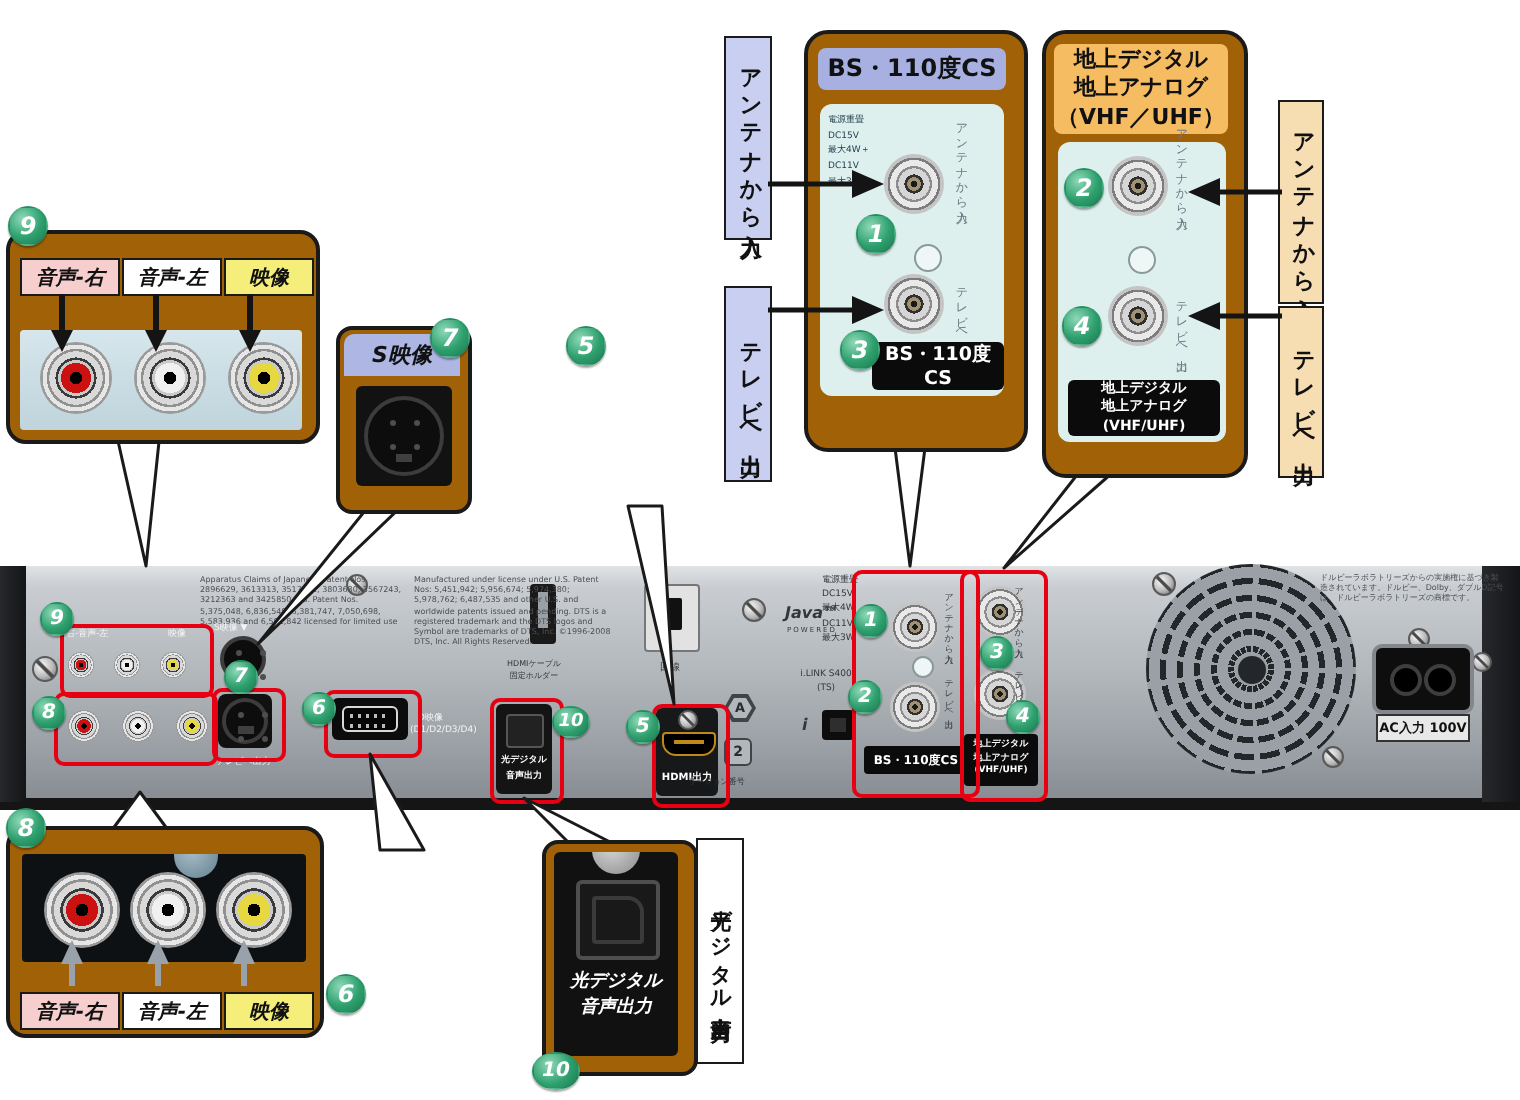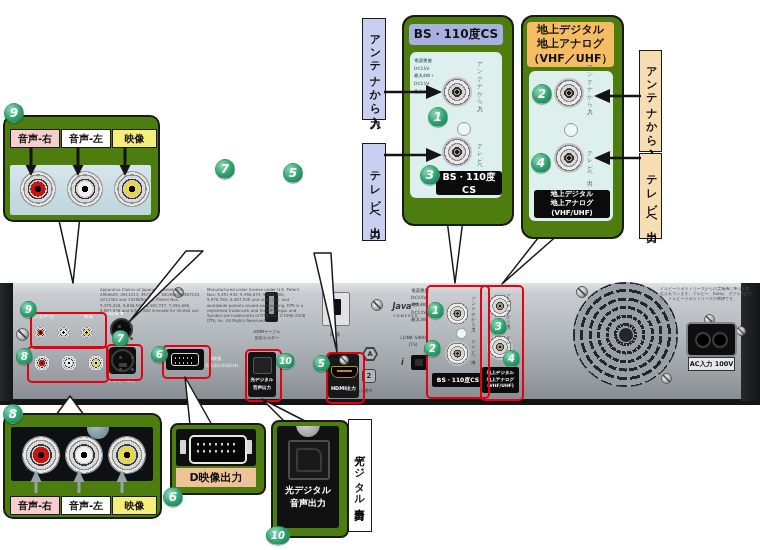--- a/index.html
+++ b/index.html
@@ -1,21 +1,21 @@
 <!DOCTYPE html>
 <html><head>
 <meta charset="utf-8">
 <style>
   html,body{margin:0;padding:0;background:#fff;font-family:"DejaVu Sans",sans-serif;}
   #stage{position:relative;width:760px;height:550px;background:#fff;overflow:hidden;}
   .abs{position:absolute;}
   .layer{position:absolute;left:0;top:0;pointer-events:none;}
   #tails{z-index:10;}
   #arrows{z-index:30;}
-  .callout{position:absolute;background:#4d7c0f;border:2px solid #1a1a1a;z-index:20;}
+  .callout{position:absolute;background:#a16207;border:2px solid #1a1a1a;z-index:20;font-style:italic;}
   .r10{border-radius:10px;} .r8{border-radius:8px;} .r12{border-radius:12px;}
   .tag{position:absolute;border:1.5px solid #1a1a1a;display:flex;align-items:center;justify-content:center;
        font-weight:bold;font-size:10px;color:#111;background:#fff;z-index:22;}
   .hdr{position:absolute;display:flex;flex-direction:column;align-items:center;justify-content:center;
        font-weight:bold;color:#111;border-radius:5px 5px 0 0;z-index:22;}
   .vlabel{position:absolute;writing-mode:vertical-rl;text-orientation:upright;display:flex;align-items:center;
        justify-content:center;border:1.5px solid #1a1a1a;font-weight:600;font-size:11px;color:#111;
        letter-spacing:1px;z-index:22;text-align:center;}
   .vtext{position:absolute;writing-mode:vertical-rl;text-orientation:upright;letter-spacing:0;}
   .badge{position:absolute;border-radius:50%;display:flex;align-items:center;justify-content:center;
@@ -228,20 +228,26 @@
     <div class="tag" style="left:56px;top:12px;width:48px;height:17px;background:#ffffff;">音声-左</div>
     <div class="tag" style="left:107px;top:12px;width:43px;height:17px;background:#f6ee7a;">映像</div>
     <div class="abs" style="left:5px;top:48px;width:141px;height:50px;border-radius:2px;background:linear-gradient(#d6e6ec,#bfd4dc);">
       <div class="rca" style="--c:#cc1111;left:10px;top:6px;width:36px;height:36px;"></div>
       <div class="rca" style="--c:#f0f0f0;left:57px;top:6px;width:36px;height:36px;"></div>
       <div class="rca" style="--c:#e6d83e;left:104px;top:6px;width:36px;height:36px;"></div>
     </div>
   </div>
   <div class="badge b18" style="left:4px;top:103px;">9</div>
 
+  <div class="callout r8" style="left:168px;top:163px;width:64px;height:90px;">
+    <div class="hdr" style="left:2px;top:2px;width:58px;height:21px;background:#aeb6e4;font-size:11px;">S映像</div>
+    <div class="abs" style="left:8px;top:28px;width:48px;height:50px;background:#121212;border-radius:3px;display:flex;align-items:center;justify-content:center;">
+      <div class="svid-circle" style="width:36px;height:36px;"></div>
+    </div>
+  </div>
   <div class="badge b18" style="left:215px;top:159px;">7</div>
 
   <div class="badge b18" style="left:283px;top:163px;">5</div>
 
   <div class="vlabel" style="left:362px;top:18px;width:22px;height:100px;background:#c8cff0;">アンテナから入力</div>
   <div class="vlabel" style="left:362px;top:143px;width:22px;height:96px;background:#c8cff0;">テレビへ出力</div>
 
   <div class="callout r12" style="left:402px;top:15px;width:108px;height:207px;"></div>
   <div class="hdr" style="left:409px;top:24px;width:94px;height:21px;background:#a8b0e2;font-size:12px;border-radius:4px;">BS・110度CS</div>
   <div class="cyan" style="left:410px;top:52px;width:92px;height:146px;"></div>
@@ -290,30 +296,20 @@
       <div class="rca" style="--c:#cc1111;left:11px;top:9px;width:38px;height:38px;"></div>
       <div class="rca" style="--c:#f0f0f0;left:54px;top:9px;width:38px;height:38px;"></div>
       <div class="rca" style="--c:#e6d83e;left:97px;top:9px;width:38px;height:38px;"></div>
     </div>
     <div class="tag" style="left:5px;top:81px;width:48px;height:17px;background:#f6cece;">音声-右</div>
     <div class="tag" style="left:56px;top:81px;width:48px;height:17px;background:#ffffff;">音声-左</div>
     <div class="tag" style="left:107px;top:81px;width:43px;height:17px;background:#f6ee7a;">映像</div>
   </div>
   <div class="badge b18" style="left:3px;top:404px;">8</div>
 
-  <div class="callout r8" style="left:170px;top:423px;width:92px;height:68px;">
-    <div class="abs" style="left:4px;top:4px;width:80px;height:37px;background:#101010;border-radius:3px;">
-      <div style="position:absolute;left:4px;top:11px;width:6px;height:14px;background:#d8d8d8;border-radius:1px;"></div>
-      <div style="position:absolute;left:70px;top:11px;width:6px;height:14px;background:#d8d8d8;border-radius:1px;"></div>
-      <div style="position:absolute;left:13px;top:6px;width:54px;height:25px;border:2px solid #e8e8e8;border-radius:5px;background:
-        repeating-linear-gradient(90deg,#ccc 0 2px,transparent 2px 6px) 6px 6px/38px 2.5px no-repeat,
-        repeating-linear-gradient(90deg,#ccc 0 2px,transparent 2px 6px) 6px 13px/38px 2.5px no-repeat,#060606;"></div>
-    </div>
-    <div class="abs" style="left:4px;top:43px;width:80px;height:19px;background:#eec497;display:flex;align-items:center;justify-content:center;font-size:11px;font-weight:bold;color:#111;">D映像出力</div>
-  </div>
   <div class="badge b18" style="left:163px;top:487px;">6</div>
 
   <div class="callout r8" style="left:271px;top:420px;width:74px;height:114px;">
     <div class="abs" style="left:4px;top:4px;width:62px;height:102px;background:#111;border-radius:3px;overflow:hidden;">
       <div style="position:absolute;left:19px;top:-13px;width:24px;height:24px;border-radius:50%;background:radial-gradient(circle at 40% 40%,#d8d8d8,#8a8a8a);"></div>
       <div style="position:absolute;left:11px;top:14px;width:38px;height:36px;border:2px solid #4e4e4e;border-radius:3px;background:#191919;">
         <div style="position:absolute;left:6px;top:6px;right:6px;bottom:6px;border:2px solid #3a3a3a;border-radius:2px 8px 2px 2px;"></div>
       </div>
       <div class="wt" style="left:0;top:58px;width:62px;font-size:9px;">光デジタル</div>
       <div class="wt" style="left:0;top:71px;width:62px;font-size:9px;">音声出力</div>

